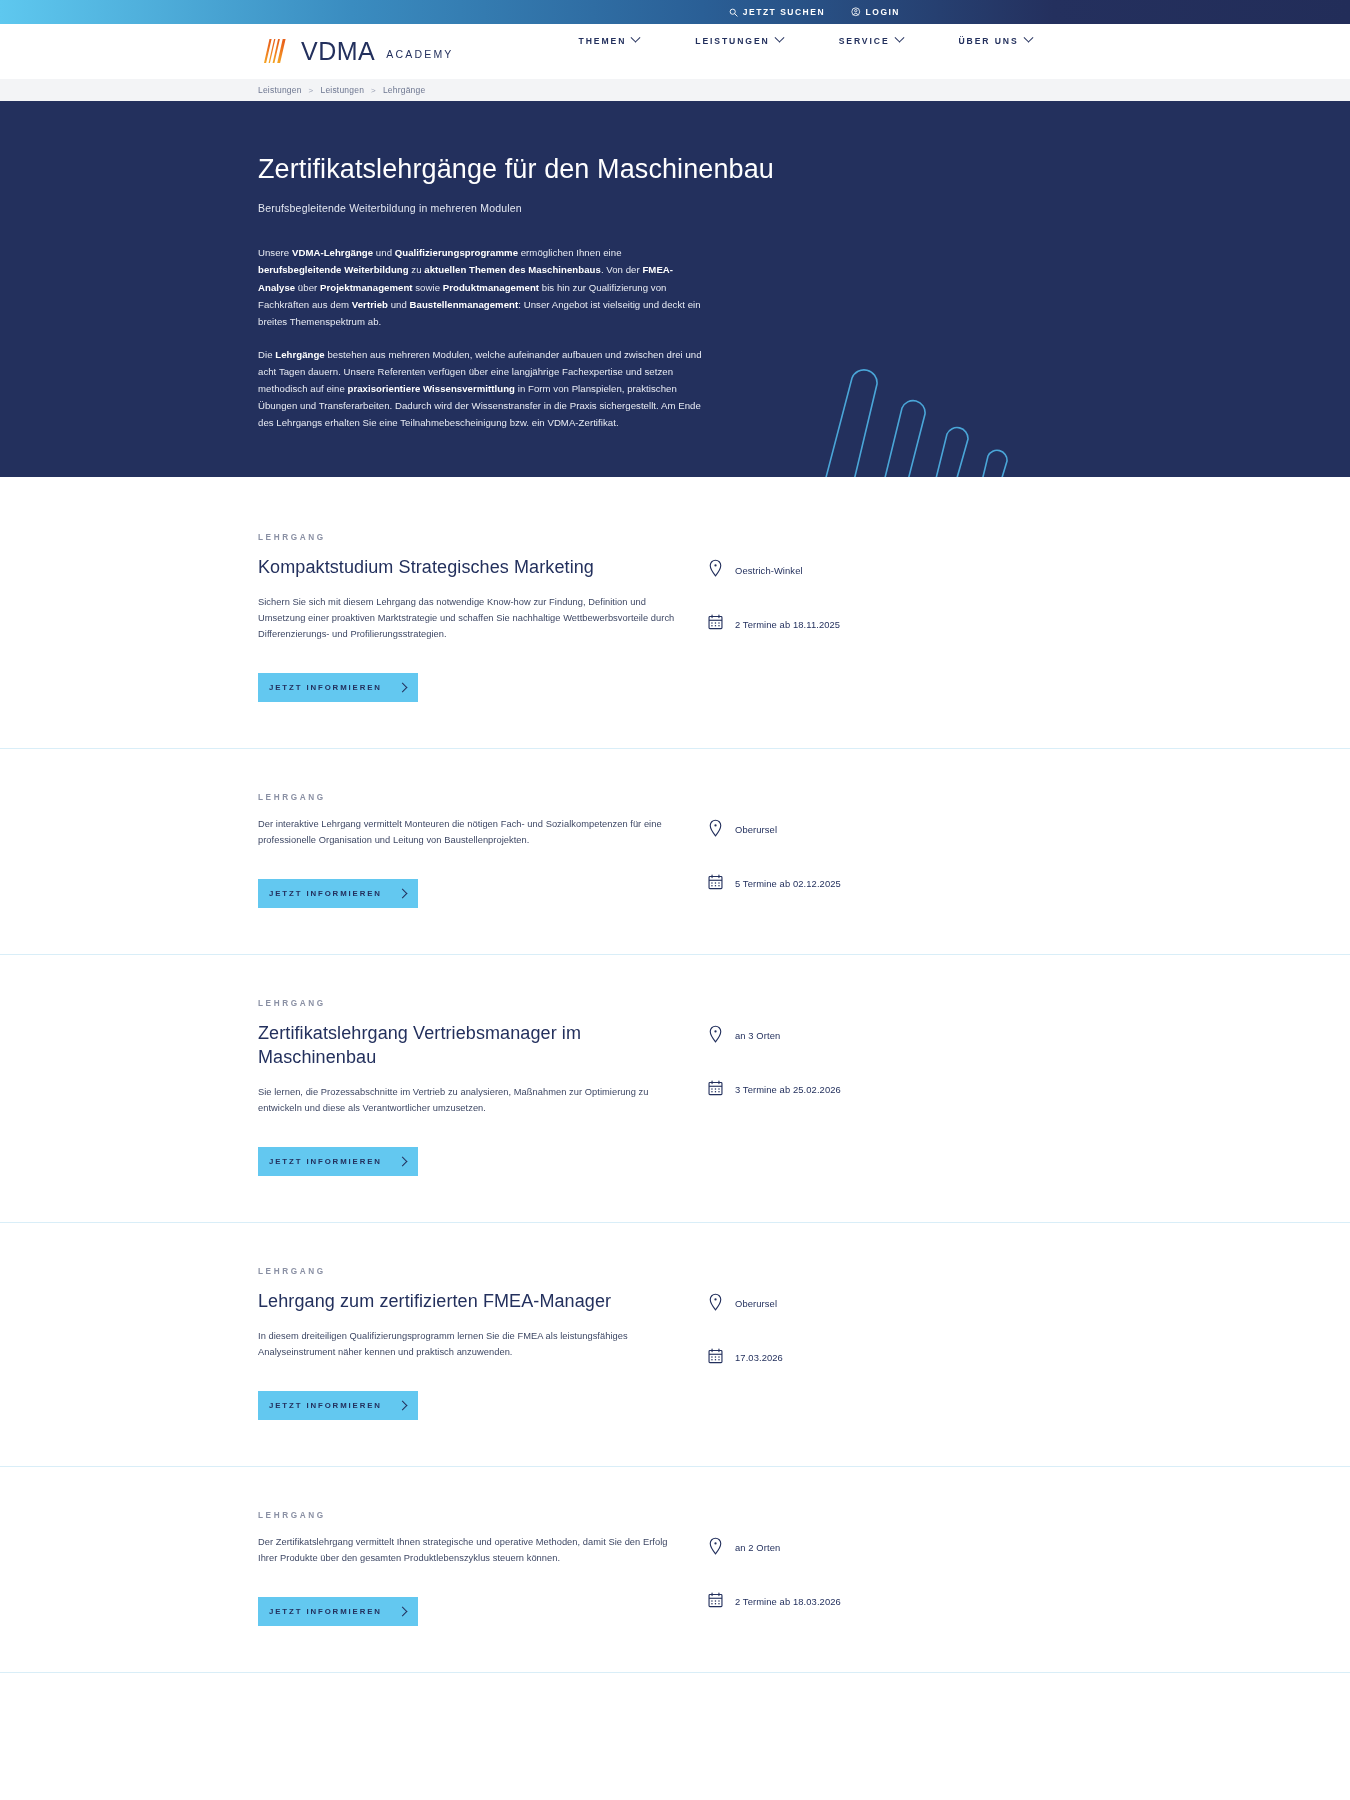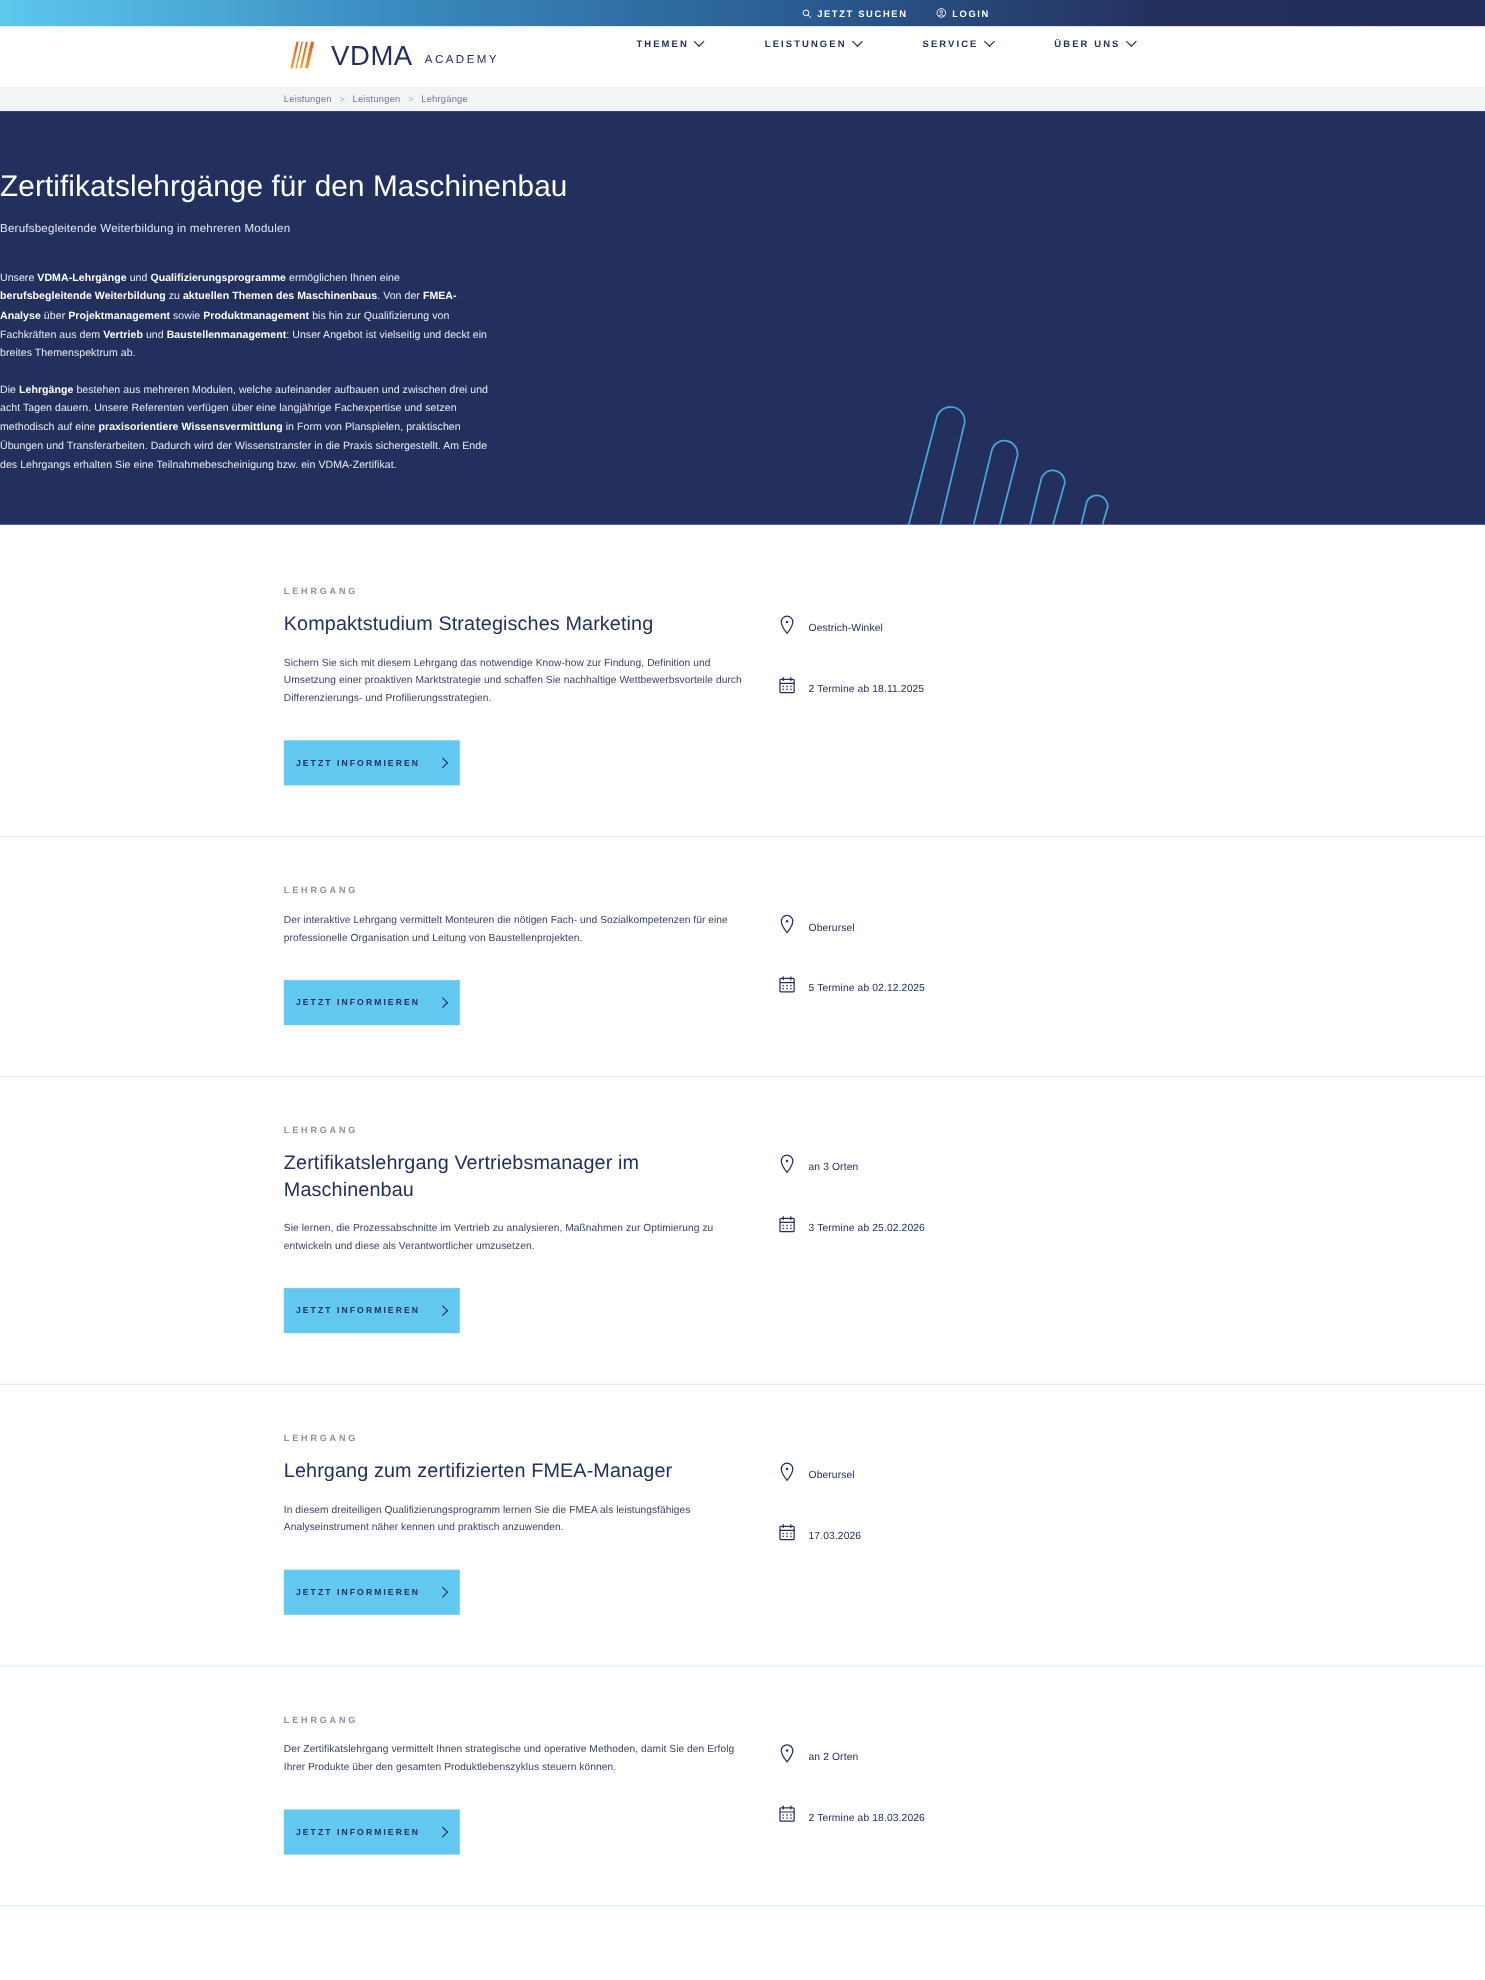--- a/index.html
+++ b/index.html
@@ -116,20 +116,21 @@
 
   
   .hero {
     background: #23305d;
     position: relative;
     overflow: hidden;
     padding: 52px 0 46px 0;
     min-height: 327px;
   }
   .hero-inner {
+    padding-left: 258px;
     position: relative;
     z-index: 2;
     max-width: 960px;
   }
   .hero h1 {
     color: #ffffff;
     font-size: 27px;
     font-weight: 400;
     letter-spacing: 0.1px;
     line-height: 1.2;
@@ -190,21 +191,21 @@
     margin-top: 15px;
     font-size: 9.3px;
     line-height: 1.72;
     color: #3d4764;
     letter-spacing: 0.05px;
     max-width: 420px;
   }
   .cta {
     margin-top: 30px;
     width: 160px;
-    height: 41px;
+    height: 29px;
     background: #63c8f0;
     display: flex;
     align-items: center;
     justify-content: space-between;
     padding: 0 12px 0 11px;
     cursor: pointer;
     border: none;
     font-family: inherit;
   }
   .cta-label {

